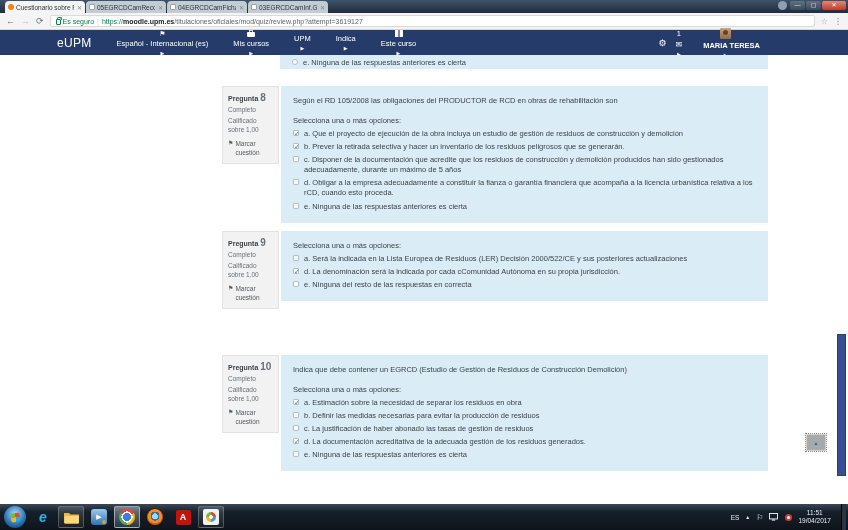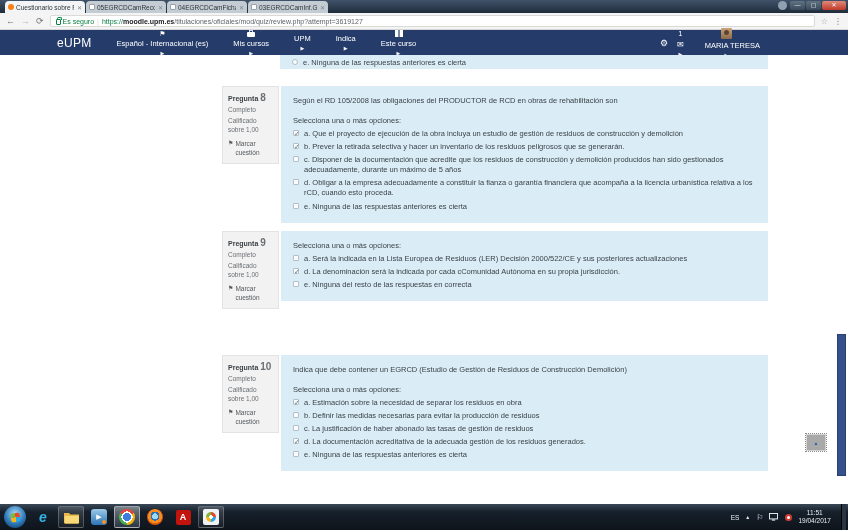--- a/index.html
+++ b/index.html
@@ -52,21 +52,21 @@
   .logo { font-size:12px; margin-left:57px; letter-spacing:.3px; }
   .nav-item { display:flex; align-items:center; gap:2px; margin-left:25px; cursor:default;flex-direction:column; }
   .chev { font-size:5px; opacity:.95; }
   .nav-ico { font-size:7px; line-height:1; }
   .nav-right { margin-left:auto; display:flex; align-items:center; gap:9px; margin-right:88px; }
   .gear { font-size:9px; }
   .envelope { font-size:8px; }
   .avatar { width:11px; height:11px; border-radius:1px; background:linear-gradient(#caa27b,#8d6b4a);
     position:relative; overflow:hidden; }
   .avatar::before { content:""; position:absolute; left:3px; top:2px; width:5px; height:5px; border-radius:50%; background:#5d4631; }
-  .user-name { font-weight:normal;padding-left:12px; }
+  .user-name { font-weight:bold;padding-left:12px; }
   .mini-svg { display:block; }
 
   
   .content { position:absolute; top:55px; left:0; right:0; height:449px; background:#fff; }
   .partial { position:absolute; left:280px; top:0; width:488px; height:14px; background:#daedf7;
     display:flex; align-items:center; gap:5px; padding-left:12px; font-size:7.5px; color:#3e444a; }
   .radio { width:6px; height:6px; border:1px solid #b3bfc6; border-radius:50%; background:#fbfdfe; flex:0 0 auto; }
 
   .question { position:absolute; left:222px; width:546px; display:flex; align-items:flex-start; }
   .q0 { top:31px; } .q1 { top:176px; } .q2 { top:300px; }

